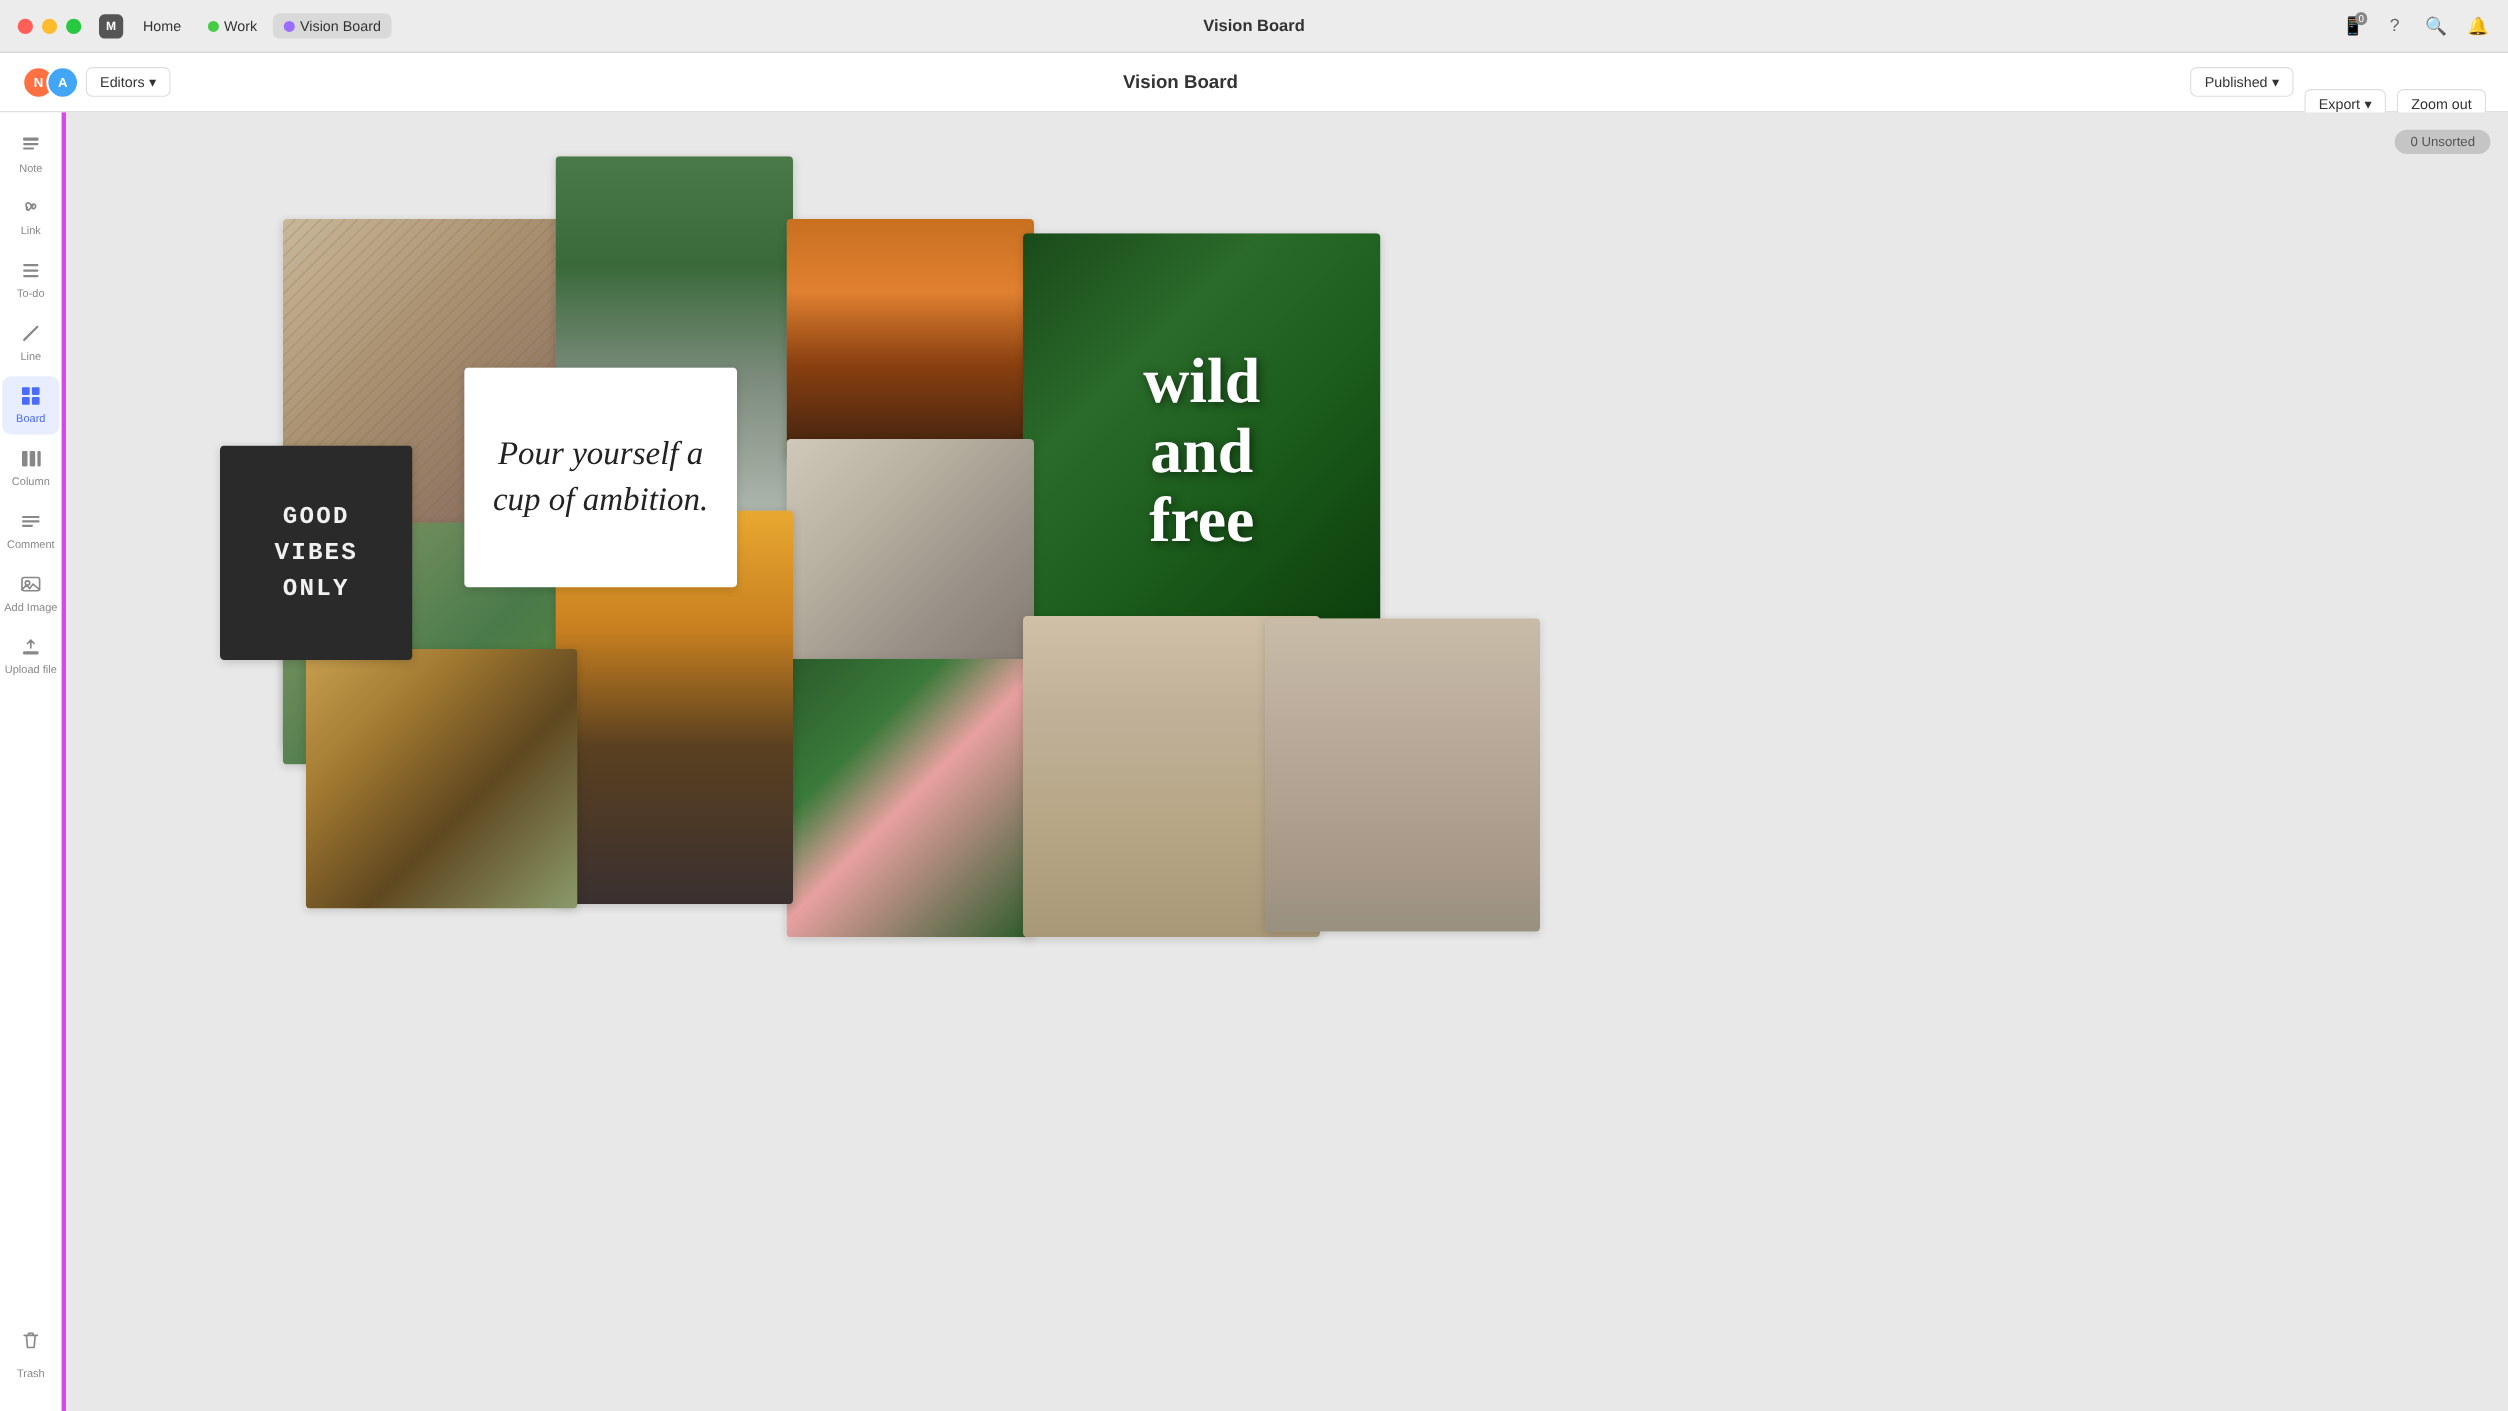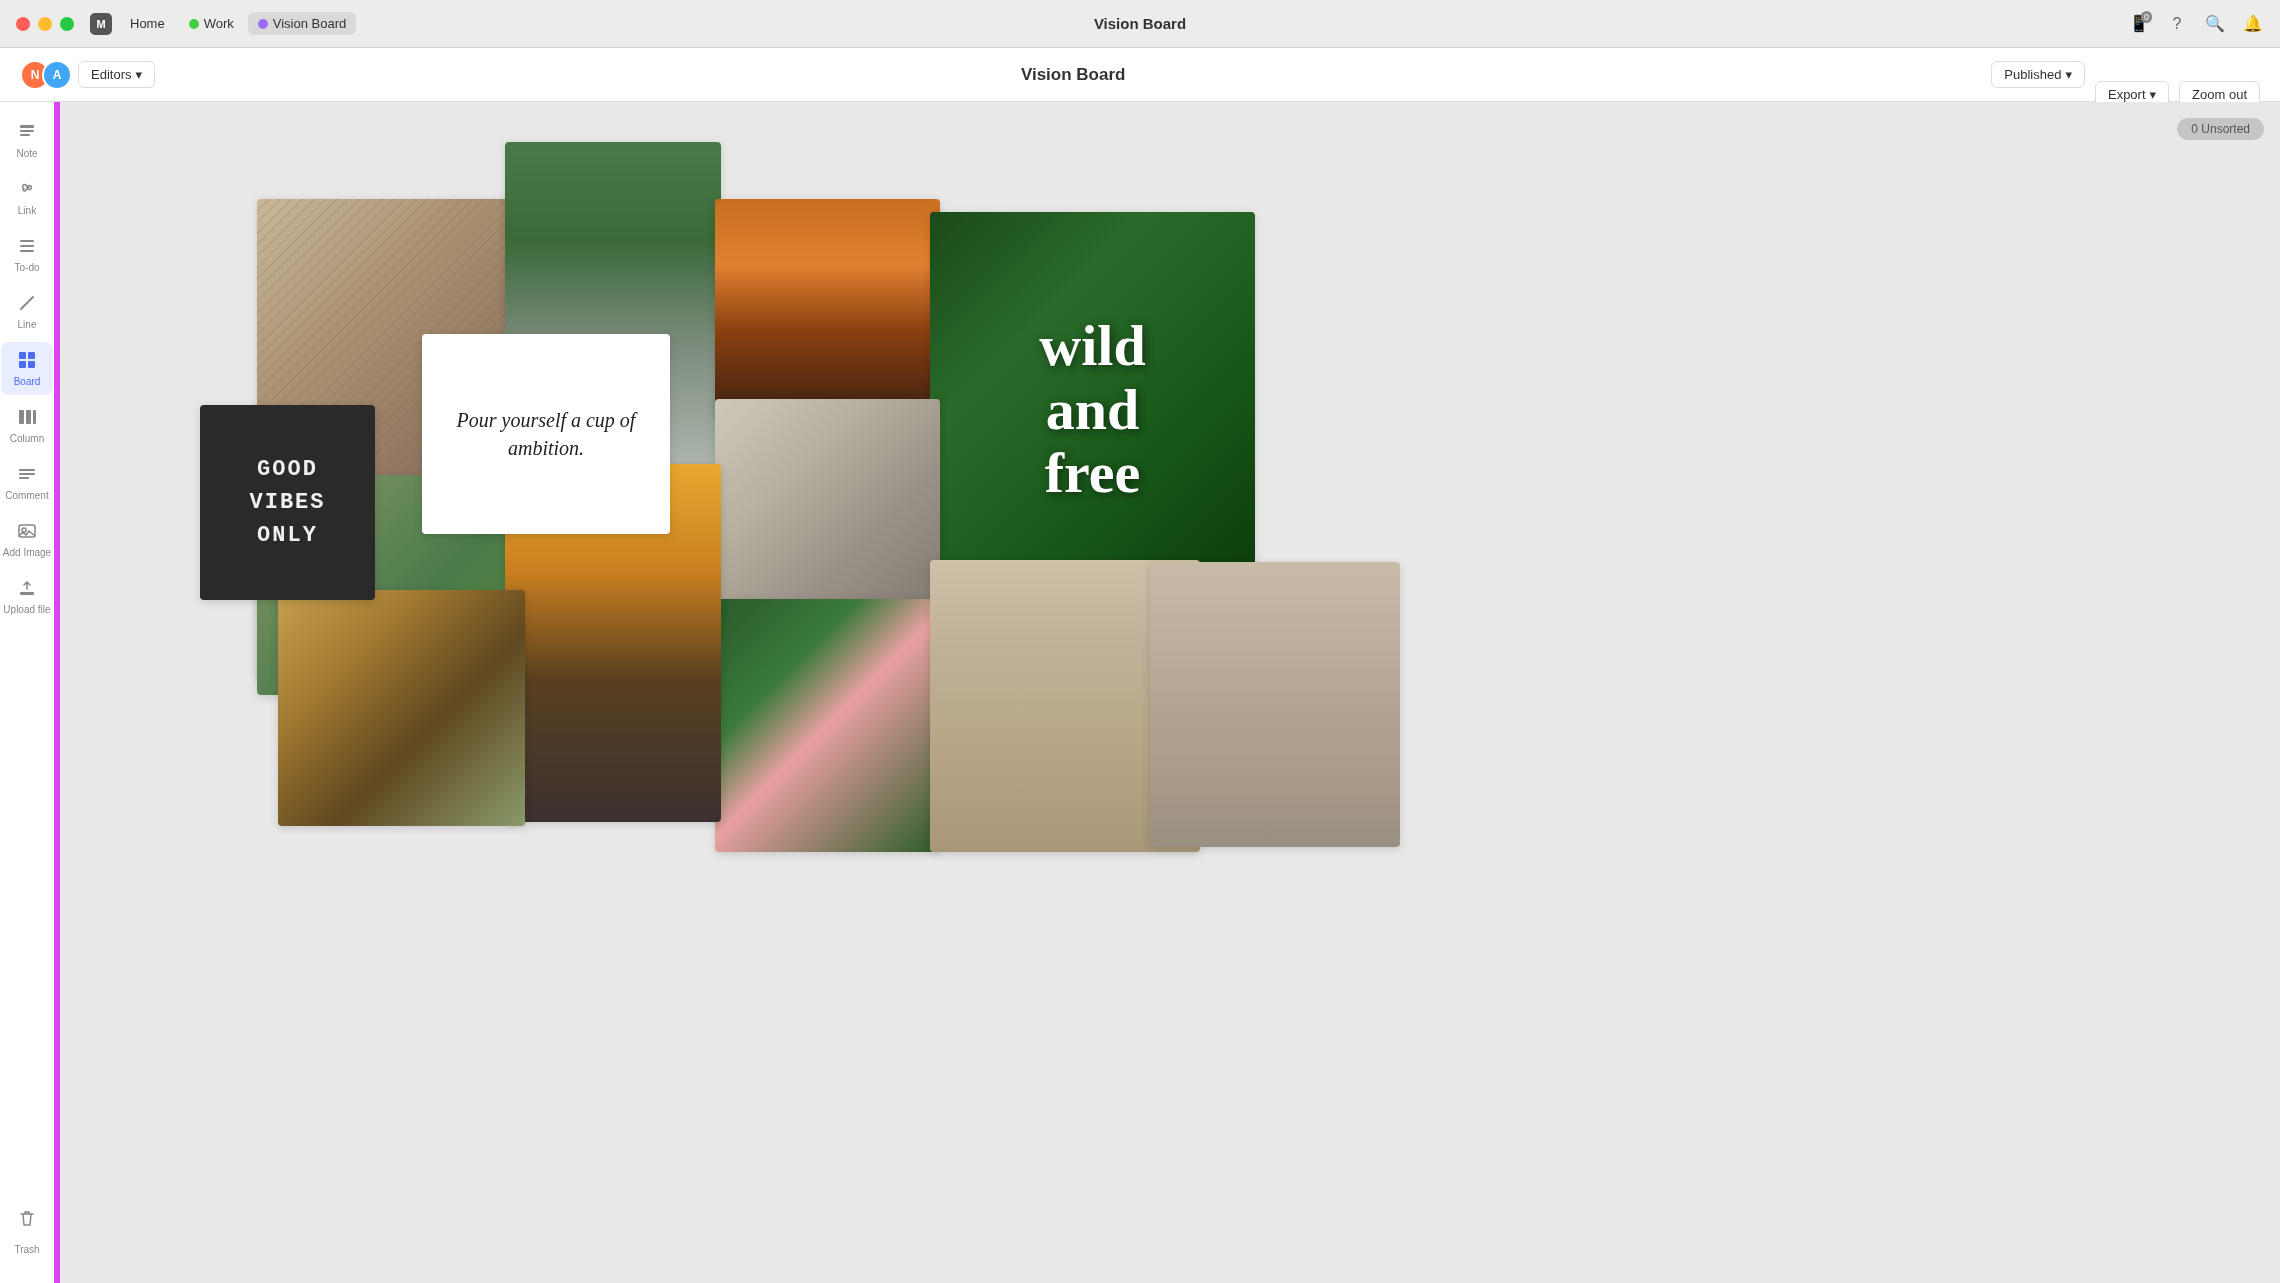--- a/index.html
+++ b/index.html
@@ -203,21 +203,21 @@
     .main {
       display: flex;
       flex: 1;
       overflow: hidden;
     }
 
     
     .sidebar {
       width: 60px;
       background: white;
-      border-right: 6px solid #d946ef;
+      border-right: 4px solid #d946ef;
       display: flex;
       flex-direction: column;
       align-items: center;
       padding: 12px 12px;
       gap: 4px;
       flex-shrink: 0;
     }
     .sidebar-item {
       display: flex;
       flex-direction: column;
@@ -342,21 +342,21 @@
     .img-note {
       background: white;
       width: 100%; height: 100%;
       display: flex;
       align-items: center;
       justify-content: center;
       padding: 20px;
     }
     .note-text {
       font-family: 'Georgia', cursive;
-      font-size: 20px;
+      font-size: 30px;
       color: #222;
       text-align: center;
       line-height: 1.4;
       font-style: italic;
     }
     .img-wild-free {
       background: linear-gradient(135deg, #1a4a1a 0%, #2a6a2a 30%, #1a5a1a 60%, #0a3a0a 100%);
       width: 100%; height: 100%;
       display: flex;
       align-items: center;

